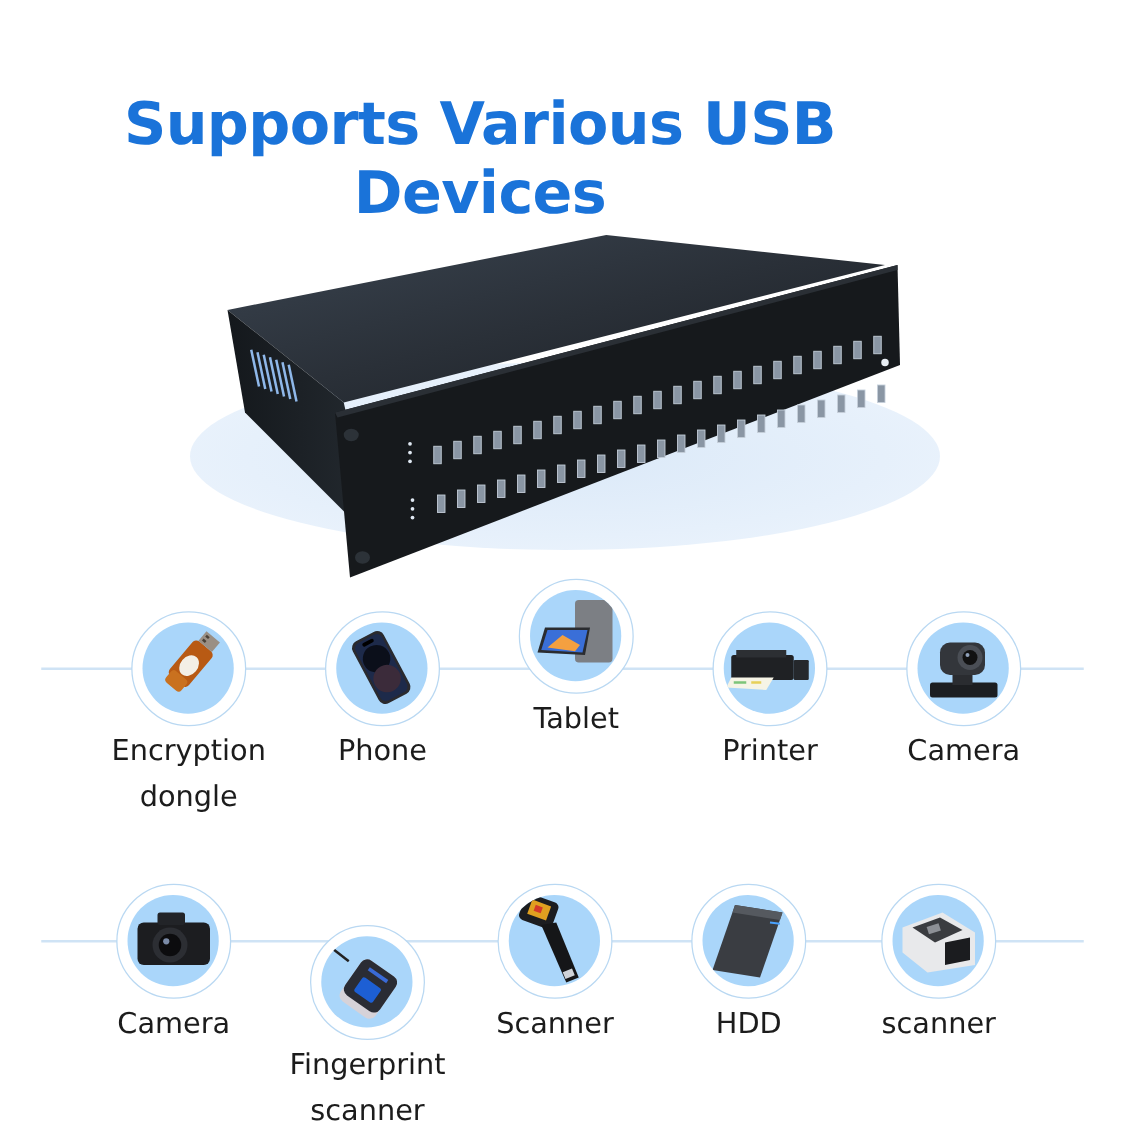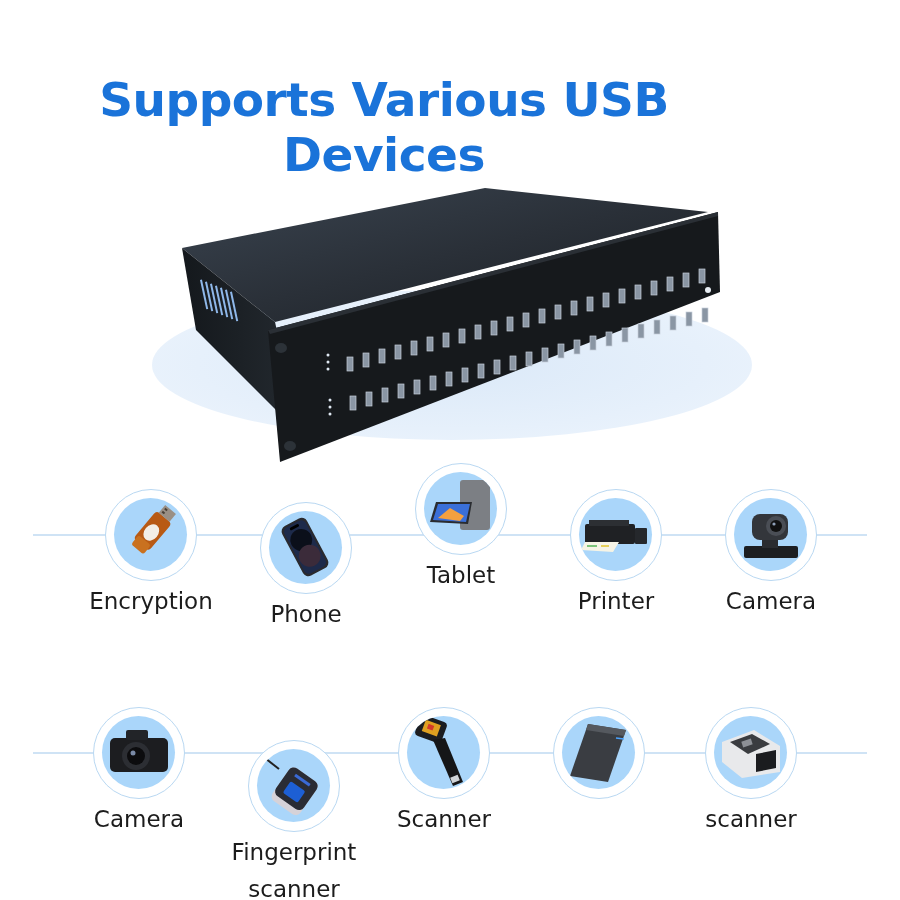--- a/index.html
+++ b/index.html
@@ -157,24 +157,25 @@
           <ellipse cx="38" cy="36" rx="9" ry="7" fill="#f3efe6"></ellipse>
           <rect x="58" y="29" width="10" height="14" fill="#9a8f84"></rect>
           <rect x="60" y="31" width="2" height="3" fill="#4a4036"></rect>
           <rect x="64" y="31" width="2" height="3" fill="#4a4036"></rect>
         </g>
       </svg>
     </div>
   </div>
   <div class="label">
     <div>Encryption</div>
-  </div>
-</div>
-
-<div class="device" style="left:226px; top:502px;">
+    <div>dongle</div>
+  </div>
+</div>
+
+<div class="device" style="left:226px; top:489px;">
   <div class="ring">
     <div class="disc">
       <svg width="73" height="73" viewBox="0 0 73 73">
         <g transform="rotate(-28 36 36)">
           <rect x="22" y="8" width="28" height="56" rx="6" fill="#2a2a2e"></rect>
           <rect x="24" y="10" width="24" height="52" rx="5" fill="#1d2a4a"></rect>
           <circle cx="36" cy="28" r="11" fill="#0b0f1a"></circle>
           <circle cx="36" cy="46" r="11" fill="#3b2b3a"></circle>
           <rect x="31" y="12" width="10" height="3" rx="1.5" fill="#000"></rect>
         </g>
@@ -303,20 +304,24 @@
 <div class="device" style="left:519px; top:707px;">
   <div class="ring">
     <div class="disc">
       <svg width="73" height="73" viewBox="0 0 73 73">
         <polygon points="26,8 64,14 46,66 8,60" fill="#3a3d42"></polygon>
         <polygon points="26,8 64,14 62,20 24,14" fill="#55595f"></polygon>
         <line x1="54" y1="22" x2="62" y2="23" stroke="#4aa3ff" stroke-width="1.5"></line>
       </svg>
     </div>
   </div>
+  <div class="label">
+    <div>HDD</div>
+    <div></div>
+  </div>
 </div>
 
 <div class="device" style="left:671px; top:707px;">
   <div class="ring">
     <div class="disc">
       <svg width="73" height="73" viewBox="0 0 73 73">
         <polygon points="8,26 40,14 66,30 66,56 28,62 8,46" fill="#e8e9eb"></polygon>
         <polygon points="16,26 38,18 56,28 34,38" fill="#3a3c40"></polygon>
         <rect x="28" y="24" width="10" height="6" fill="#8d9096" transform="rotate(-18 33 27)"></rect>
         <polygon points="42,38 62,34 62,52 42,56" fill="#1b1c1f"></polygon>

